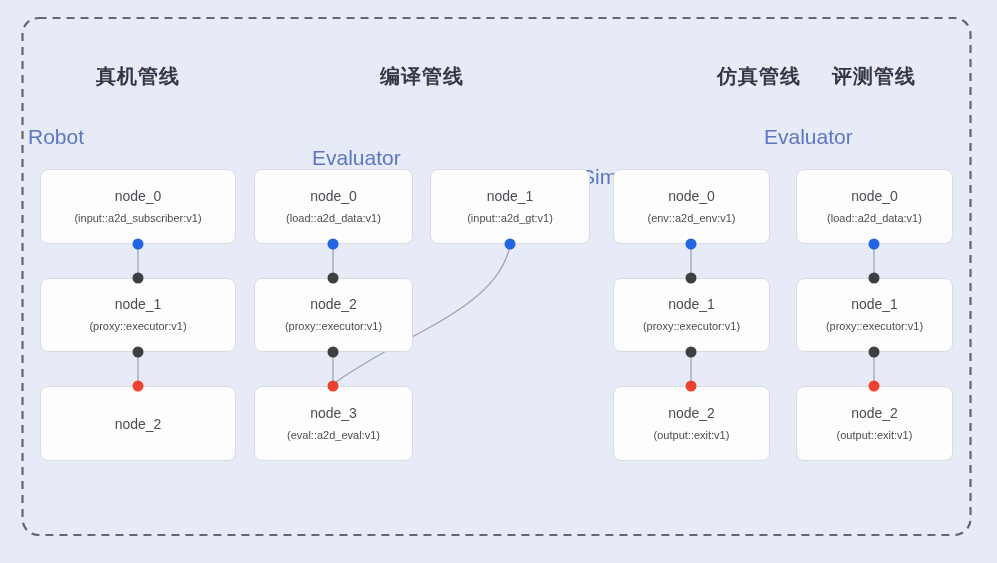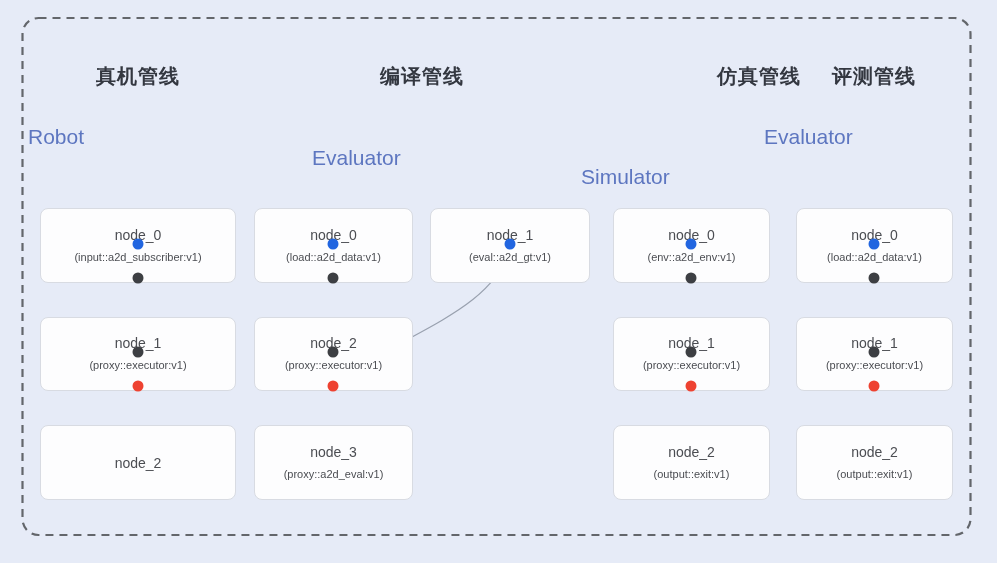--- a/index.html
+++ b/index.html
@@ -20,21 +20,21 @@
   }
   .pipe-title-en {
     position:absolute; top:124px; width:220px; height:26px; line-height:26px;
     font-size:21px; color:var(--title_en,#5d76c0); z-index:2;
   }
   .node-box {
     position:absolute; box-sizing:border-box; z-index:2;
     background:var(--box_bg,#fdfdfe);
     border:1px solid var(--box_border,#d8dbe2);
     border-radius:8px;
-    display:flex; flex-direction:column; align-items:center; justify-content:center;margin-top:39px;
+    display:flex; flex-direction:column; align-items:center; justify-content:center;
   }
   .node-title { font-size:14px; line-height:22px; color:var(--text,#4b4d52); }
   .node-type  { font-size:11px; line-height:22px; color:var(--text,#4b4d52); white-space:nowrap; }
   .dot {
     position:absolute; width:11px; height:11px; border-radius:50%;
     transform:translate(-50%,-50%); z-index:3;
   }
   .dot-out { background:var(--port_out,#2165e0); }
   .dot-mid { background:var(--port_mid,#3d3f43); }
   .dot-in  { background:var(--port_in,#ee4231); }
@@ -81,29 +81,29 @@
   <div class="node-box" style="left:40px;top:386px;width:196px;height:75px;">
     <div class="node-title">node_2</div>
   </div>
 
   <div class="node-box" style="left:254px;top:169px;width:159px;height:75px;">
     <div class="node-title">node_0</div>
     <div class="node-type">(load::a2d_data:v1)</div>
   </div>
   <div class="node-box" style="left:430px;top:169px;width:160px;height:75px;">
     <div class="node-title">node_1</div>
-    <div class="node-type">(eval::a2d_gt:v1)</div>
+    <div class="node-type">(input::a2d_gt:v1)</div>
   </div>
   <div class="node-box" style="left:254px;top:278px;width:159px;height:74px;">
     <div class="node-title">node_2</div>
     <div class="node-type">(proxy::executor:v1)</div>
   </div>
   <div class="node-box" style="left:254px;top:386px;width:159px;height:75px;">
     <div class="node-title">node_3</div>
-    <div class="node-type">(proxy::a2d_eval:v1)</div>
+    <div class="node-type">(eval::a2d_eval:v1)</div>
   </div>
 
   <div class="node-box" style="left:613px;top:169px;width:157px;height:75px;">
     <div class="node-title">node_0</div>
     <div class="node-type">(env::a2d_env:v1)</div>
   </div>
   <div class="node-box" style="left:613px;top:278px;width:157px;height:74px;">
     <div class="node-title">node_1</div>
     <div class="node-type">(proxy::executor:v1)</div>
   </div>

